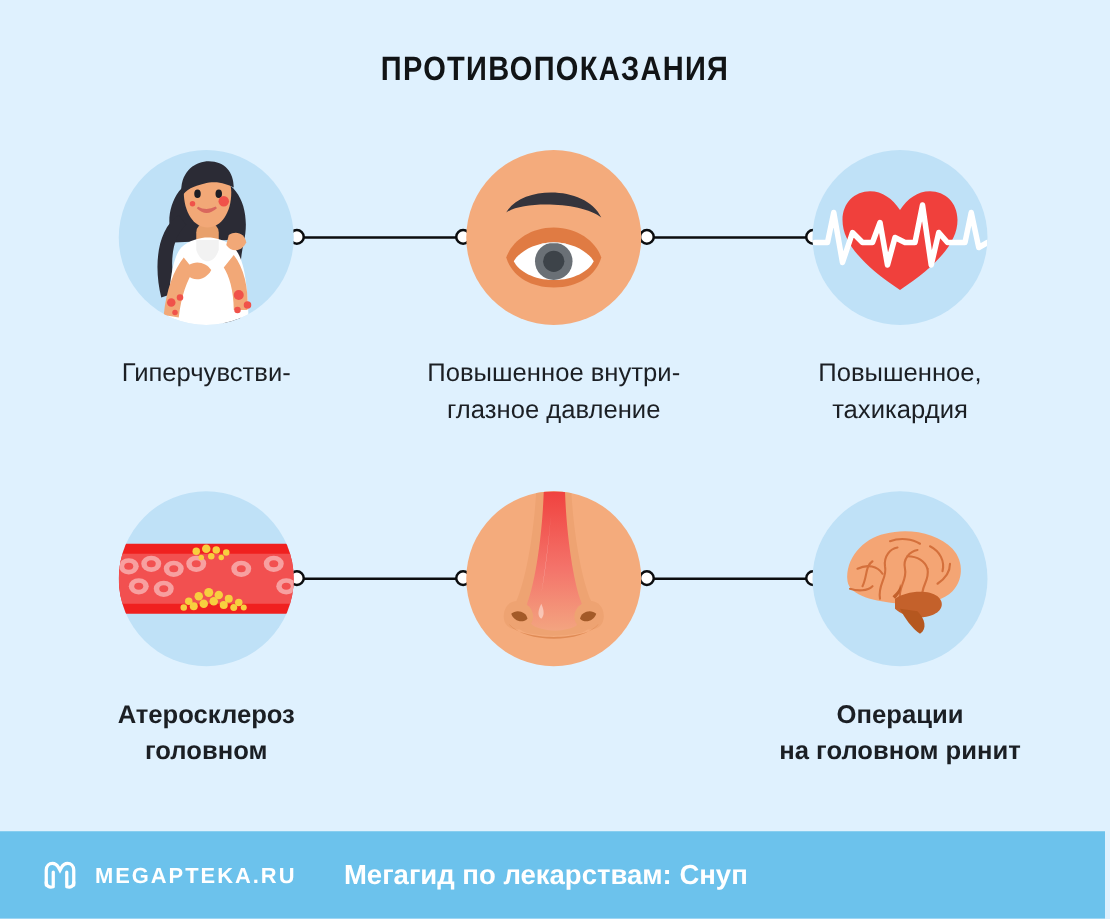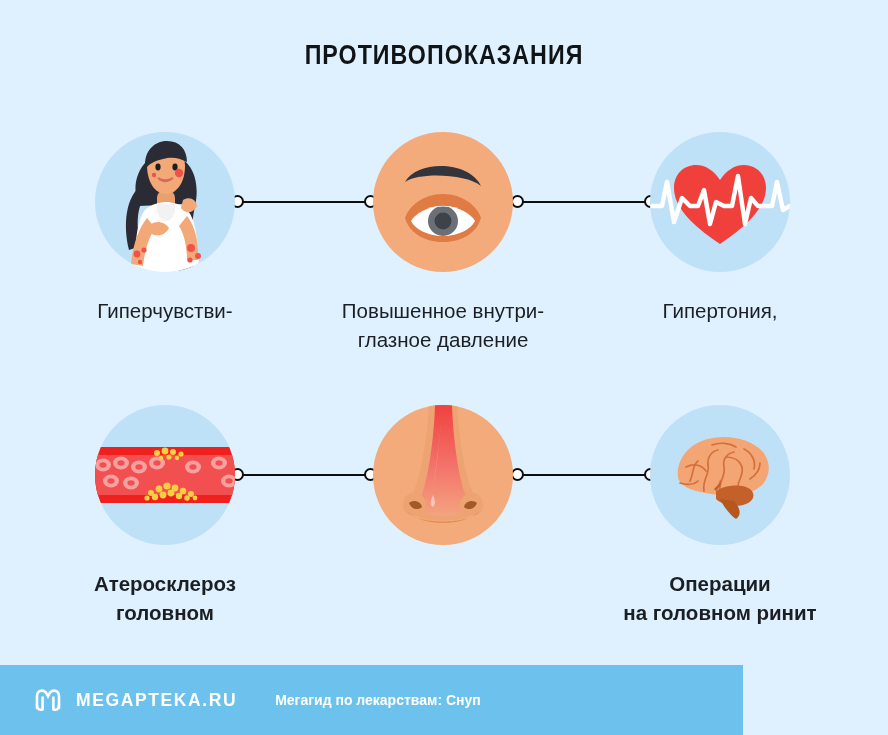--- a/index.html
+++ b/index.html
@@ -18,21 +18,21 @@
     text-align:center;
     font-size:27px;
     font-weight:bold;
     letter-spacing:1.2px;
     color:#111416;
     transform:scaleX(0.86);
     transform-origin:center top;
   }
 
   
-  .board { position:absolute; top:12px; left:0; width:888px; height:721px; }
+  .board { position:absolute; top:0; left:0; width:888px; height:721px; }
 
   .item { position:absolute; width:278px; }
   .item.c0 { left:26px; }
   .item.c1 { left:304px; }
   .item.c2 { left:581px; }
   .item.r0 { top:120px; }
   .item.r1 { top:393px;font-weight:bold; }
 
   .disc {
     width:140px; height:140px;
@@ -71,37 +71,37 @@
   .connector .node.b { right:0; }
 
   .cn-r0-1 { left:231px; top:183px; width:146px; }
   .cn-r0-2 { left:511px; top:183px; width:146px; }
   .cn-r1-1 { left:231px; top:456px; width:146px; }
   .cn-r1-2 { left:511px; top:456px; width:146px; }
 
   
   .footer {
     position:absolute; left:0; bottom:0;
-    width:743px; height:70px;
+    width:884px; height:70px;
     background:#6cc2ec;
     display:flex; align-items:center;
     padding-left:33px;
   }
   .footer .logo { width:30px; height:30px; flex:0 0 auto; }
   .footer .brand {
     margin-left:13px;
     color:#ffffff;
     font-size:17.5px;
     font-weight:bold;
     letter-spacing:1.6px;
   }
   .footer .tagline {
     margin-left:38px;
     color:#ffffff;
-    font-size:14px;
+    font-size:22px;
     font-weight:bold;
   }
 
   svg { display:block; }
 </style>
 </head>
 <body>
 
 <div class="title">ПРОТИВОПОКАЗАНИЯ</div>
 
@@ -190,21 +190,22 @@
   </div>
 
   <div class="item r0 c2">
     <div class="disc blue">
       <svg viewBox="0 0 140 140" width="140" height="140">
         <path d="M70 112 C40 92 24 74 24 56 C24 42 34 33 46 33 C56 33 64 39 70 48 C76 39 84 33 94 33 C106 33 116 42 116 56 C116 74 100 92 70 112 Z" fill="#f0403c"></path>
         <path d="M2 74 L12 74 L17 50 L24 90 L32 66 L40 74 L48 74 L54 58 L60 92 L66 70 L74 74 L82 74 L88 44 L95 92 L101 66 L108 74 L122 74 L127 50 L133 78 L140 74" fill="none" stroke="#ffffff" stroke-width="4.4" stroke-linejoin="round" stroke-linecap="round"></path>
       </svg>
     </div>
     <div class="caption">
-      <div>Гипертония,</div>
+      <div>Повышенное,</div>
+      <div>тахикардия</div>
     </div>
   </div>
 
   <div class="item r1 c0">
     <div class="disc blue">
       <svg viewBox="0 0 140 140" width="140" height="140">
         <rect x="-6" y="42" width="152" height="56" fill="#f0201f"></rect>
         <rect x="-6" y="50" width="152" height="40" fill="#f25050"></rect>
         <g fill="#f7a0a0">
           <ellipse cx="8" cy="60" rx="8" ry="6.5"></ellipse>

